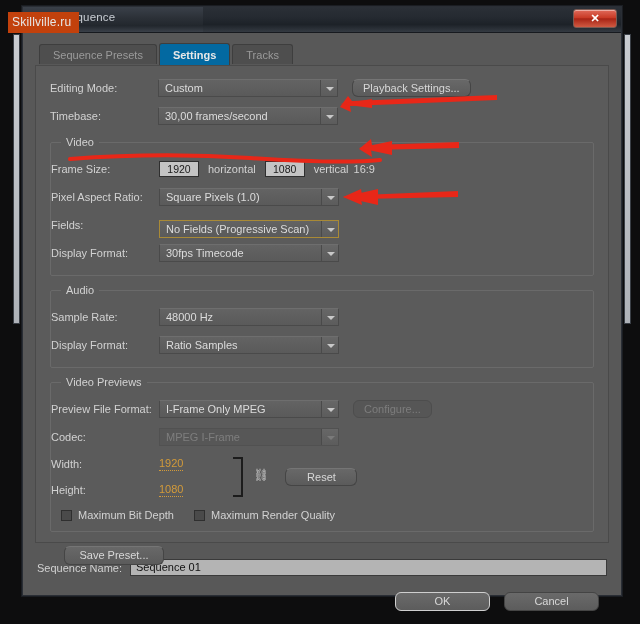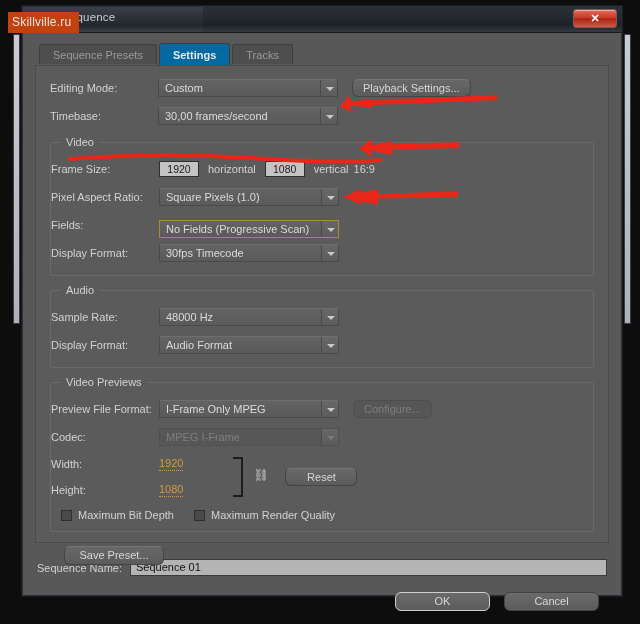--- a/index.html
+++ b/index.html
@@ -405,21 +405,21 @@
             <div class="lbl">Sample Rate:</div>
             <div class="select">
               <span>48000 Hz</span>
               <span class="arrow"></span>
             </div>
           </div>
 
           <div class="row" style="margin-bottom:0;">
             <div class="lbl">Display Format:</div>
             <div class="select">
-              <span>Audio Format</span>
+              <span>Ratio Samples</span>
               <span class="arrow"></span>
             </div>
           </div>
         </div>
 
         <div class="group">
           <div class="gtitle">Video Previews</div>
 
           <div class="row">
             <div class="lbl">Preview File Format:</div>

